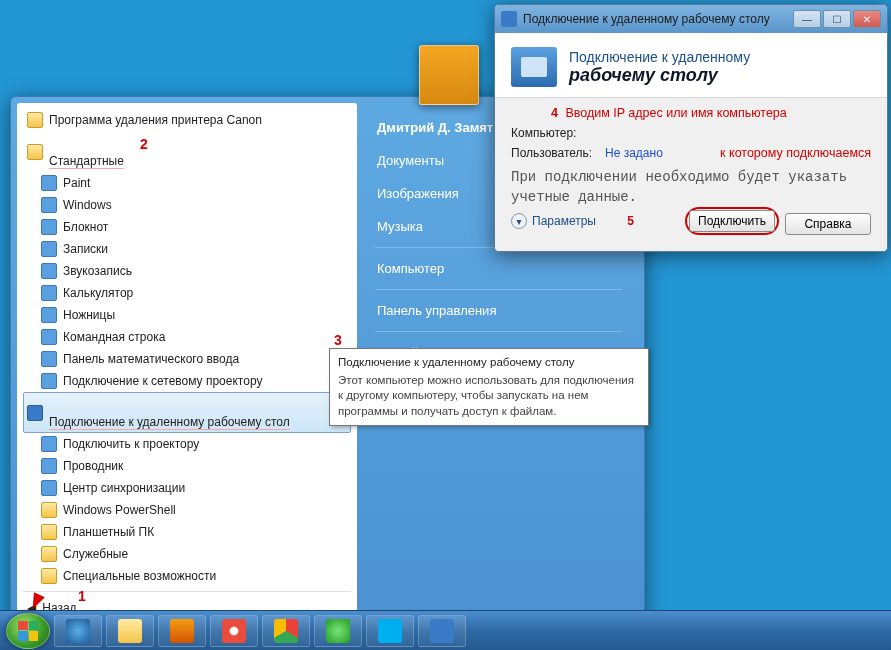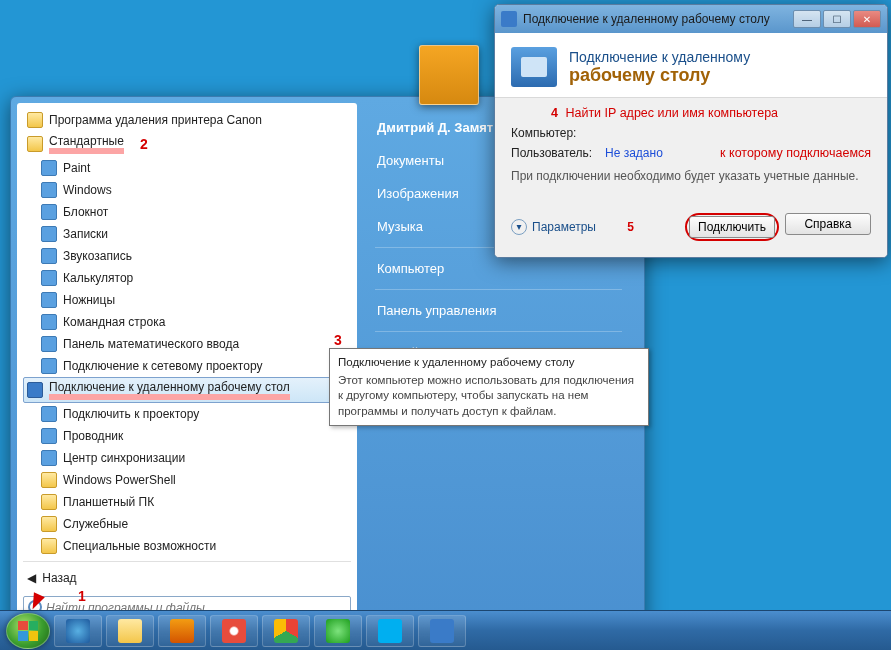--- a/index.html
+++ b/index.html
@@ -186,65 +186,65 @@
   width:46px; height:40px;
   background: linear-gradient(#5aa0e0,#2c6bb0);
   border-radius:3px;
   position:relative;
 }
 .rdp-banner-icon::after{
   content:""; position:absolute; left:10px; top:10px;
   width:26px; height:20px; background:#cfe4f7; border-radius:2px;
 }
 .rdp-banner-text .l1 { color:#1a4f8a; font-size:14px; }
-.rdp-banner-text .l2 { color:#a16207; font-size:18px; font-weight:600; }
+.rdp-banner-text .l2 { color:#0f172a; font-size:18px; font-weight:600;font-style:italic; }
 
 .rdp-body { padding: 8px 16px 16px; background:#f0f0f0; }
 .ann { color:#d40000; font-size:12.5px; }
 .ann-num { color:#d40000; font-weight:600; margin-right:4px; }
 .row { display:flex; align-items:center; gap:8px; margin:6px 0; }
 .row label { width:86px; color:#222; }
 .combo {
   flex:1;
   display:flex; align-items:center;
   border:1px solid #7a7a7a;
   background:#fff;
   height:20px;
   padding: 0 4px;
 }
 .combo input { border:none; outline:none; flex:1; font-size:12px; }
 .combo .dd { font-size:9px; color:#333; }
-.hint { color:#555; font-size:12px; margin:8px 0 28px; line-height:1.4; }
+.hint { color:#555; font-size:14px; margin:8px 0 0; line-height:1.4;font-family:Liberation Mono, monospace; }
 .options-row { display:flex; align-items:center; }
 .opt-toggle {
   display:flex; align-items:center; gap:5px;
   color:#1a4f8a;
 }
 .opt-toggle .circ {
   width:16px; height:16px; border-radius:50%;
   border:1px solid #7a9fc2;
   display:flex; align-items:center; justify-content:center;
   font-size:10px; color:#1a4f8a;
 }
-.dlg-btns { margin-left:auto; display:flex; gap:6px; }
+.dlg-btns { margin-left:auto; display:flex; gap:6px;align-items:flex-end; }
 .dlg-btn {
   min-width: 86px;
   height: 22px;
   background: linear-gradient(#fdfdfd,#e3e3e3);
   border:1px solid #8a8a8a;
   border-radius:3px;
   font-size:12px;
   display:flex; align-items:center; justify-content:center;
 }
 .red-ring {
   border:2px solid #d40000;
   border-radius:14px;
   padding:1px 2px;
 }
-.red-underline { border-bottom:6px solid #fca5a5; display:inline-block; }
+.red-underline { border-bottom:1px solid #fca5a5; display:inline-block;margin-top:20px; }
 
 
 .ann-overlay { position:absolute; color:#d40000; font-size:14px; font-weight:600; pointer-events:none; }
 .arrow-red {
   position:absolute;
   width:0; height:0;
   border-left:6px solid transparent;
   border-right:6px solid transparent;
   border-top:16px solid #d40000;
   transform: rotate(25deg);
@@ -433,21 +433,21 @@
   <div class="rdp-banner">
     <div class="rdp-banner-icon"></div>
     <div class="rdp-banner-text">
       <div class="l1">Подключение к удаленному</div>
       <div class="l2">рабочему столу</div>
     </div>
   </div>
   <div class="rdp-body">
     <div class="ann" style="margin-left:40px; margin-bottom:2px;">
       <span class="ann-num">4</span>
-      <span>Найти IP адрес или имя компьютера</span>
+      <span>Вводим IP адрес или имя компьютера</span>
     </div>
     <div class="row">
       <label>Компьютер:</label>
     </div>
     <div class="row">
       <label>Пользователь:</label>
       <span style="color:#1d4ed8">Не задано</span>
       <span class="ann" style="margin-left:auto">к которому подключаемся</span>
     </div>
     <div class="hint">При подключении необходимо будет указать учетные данные.</div>

